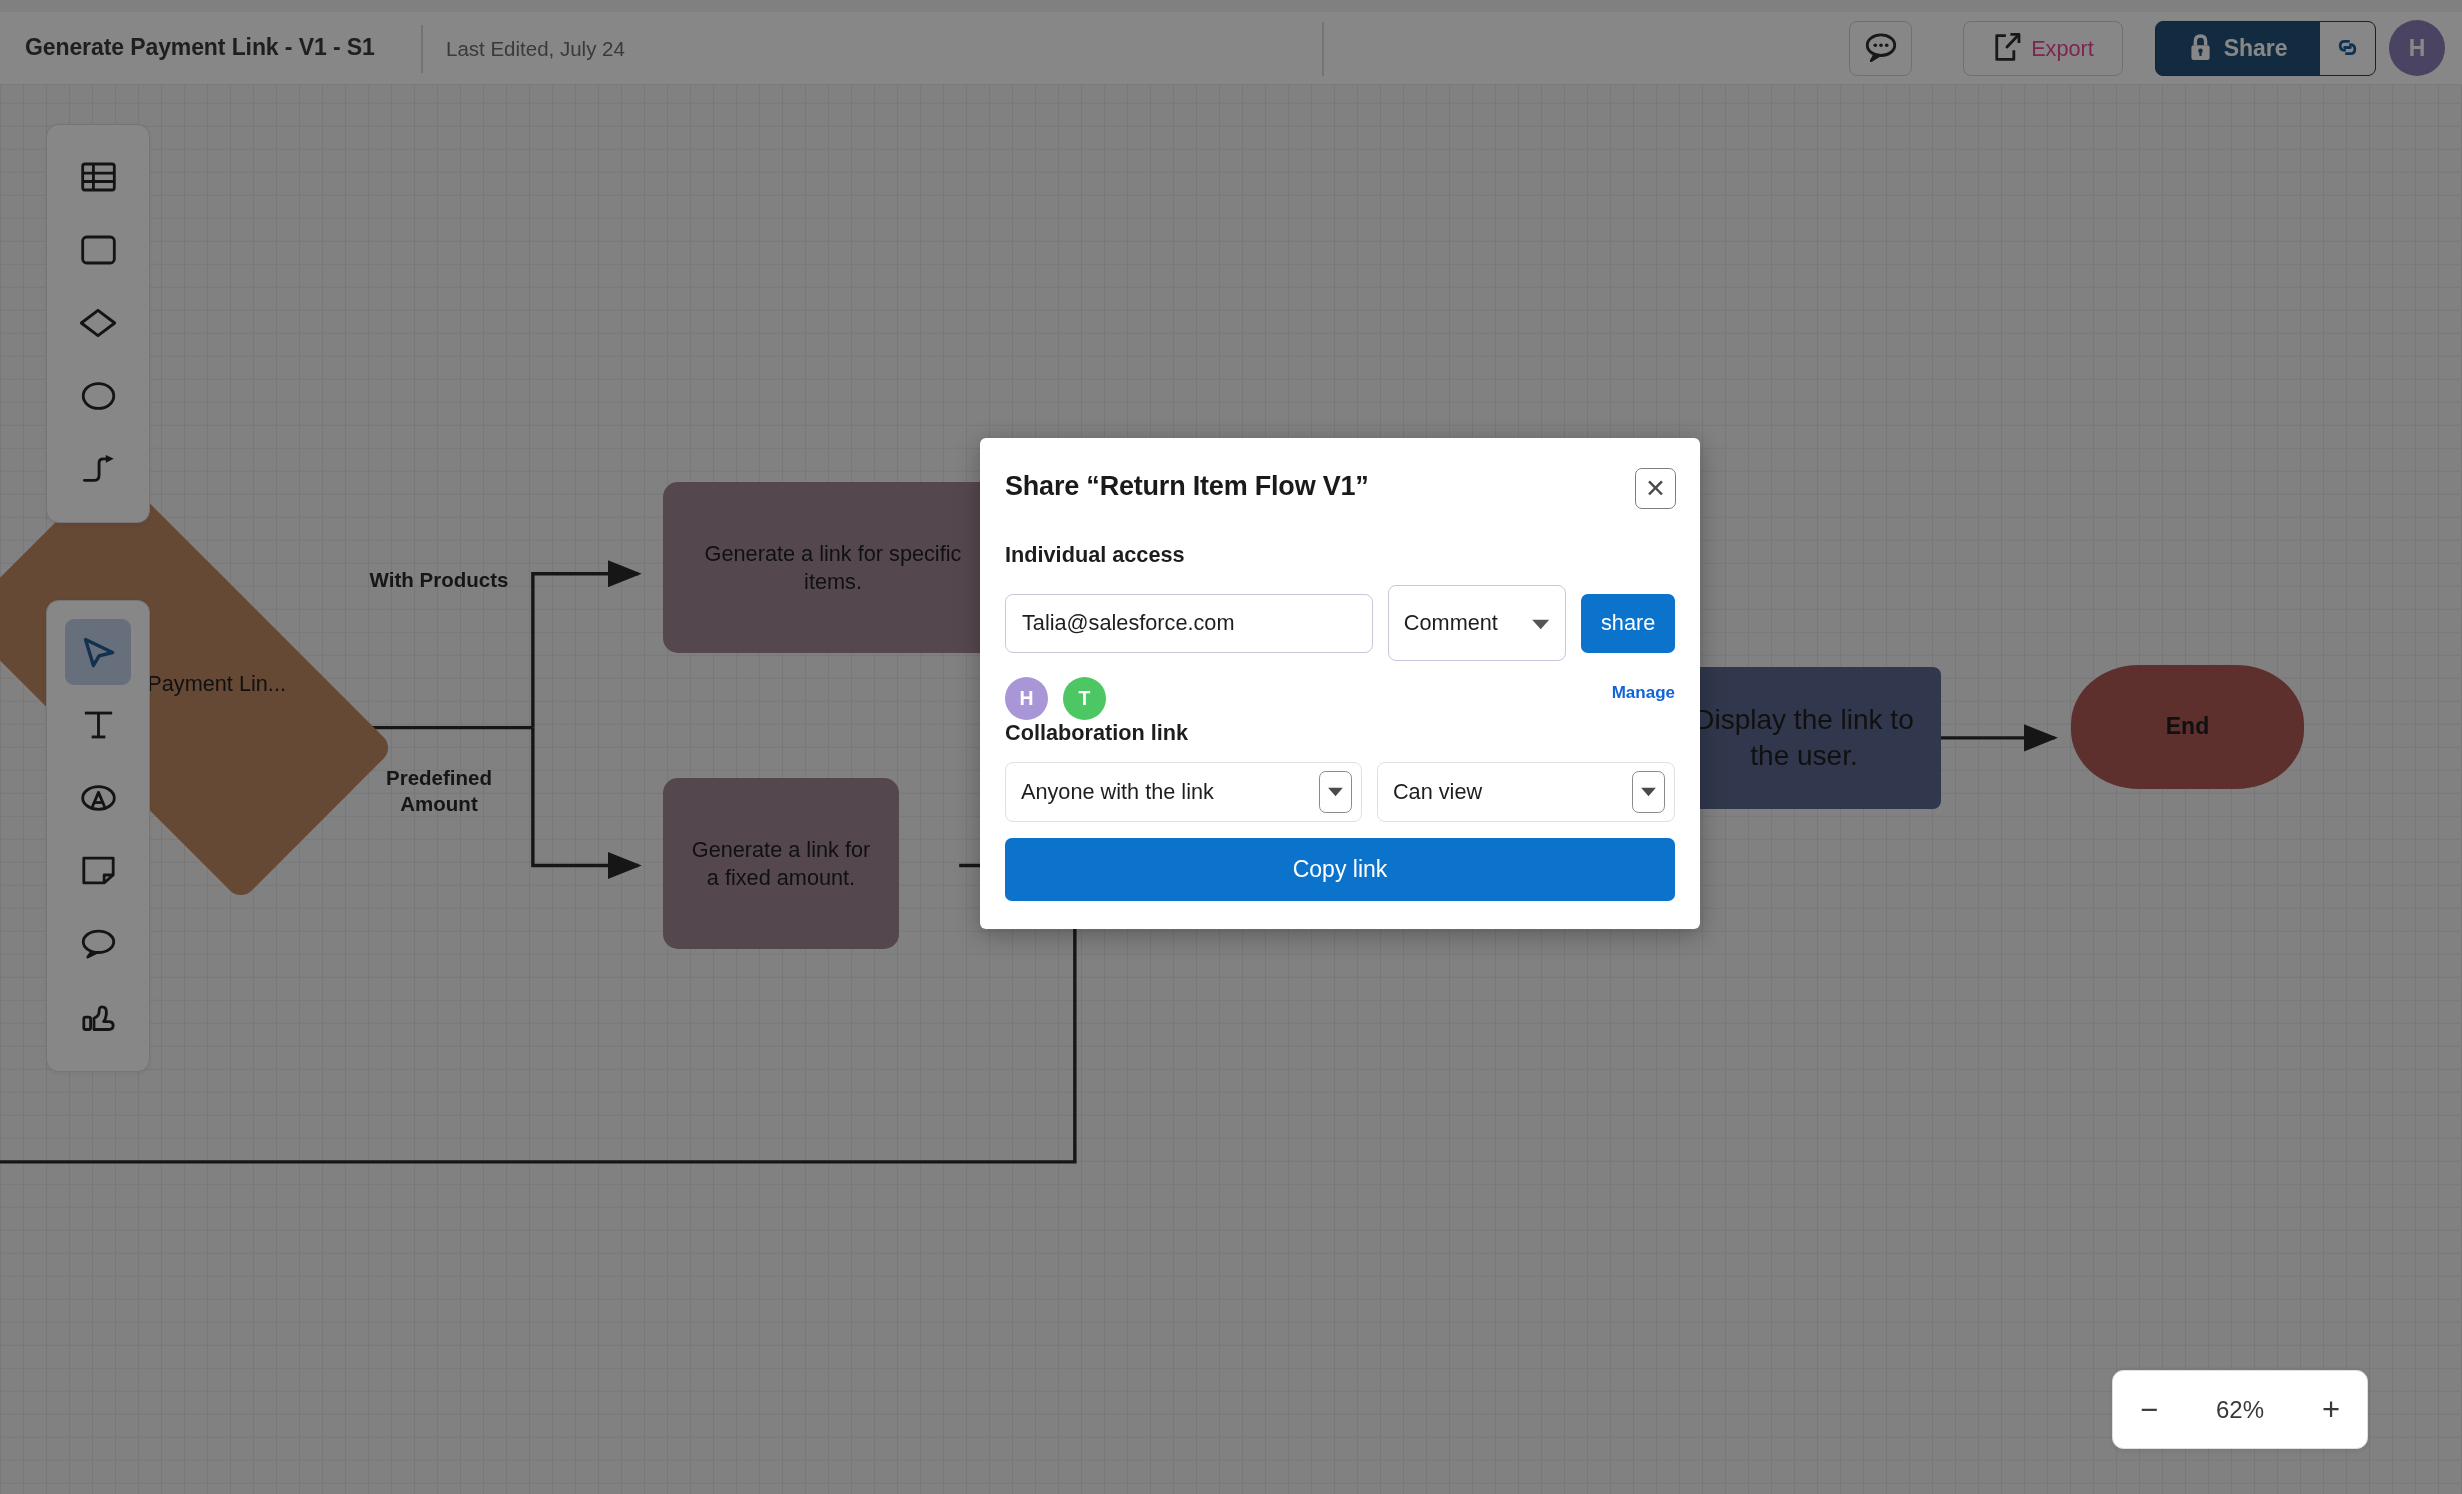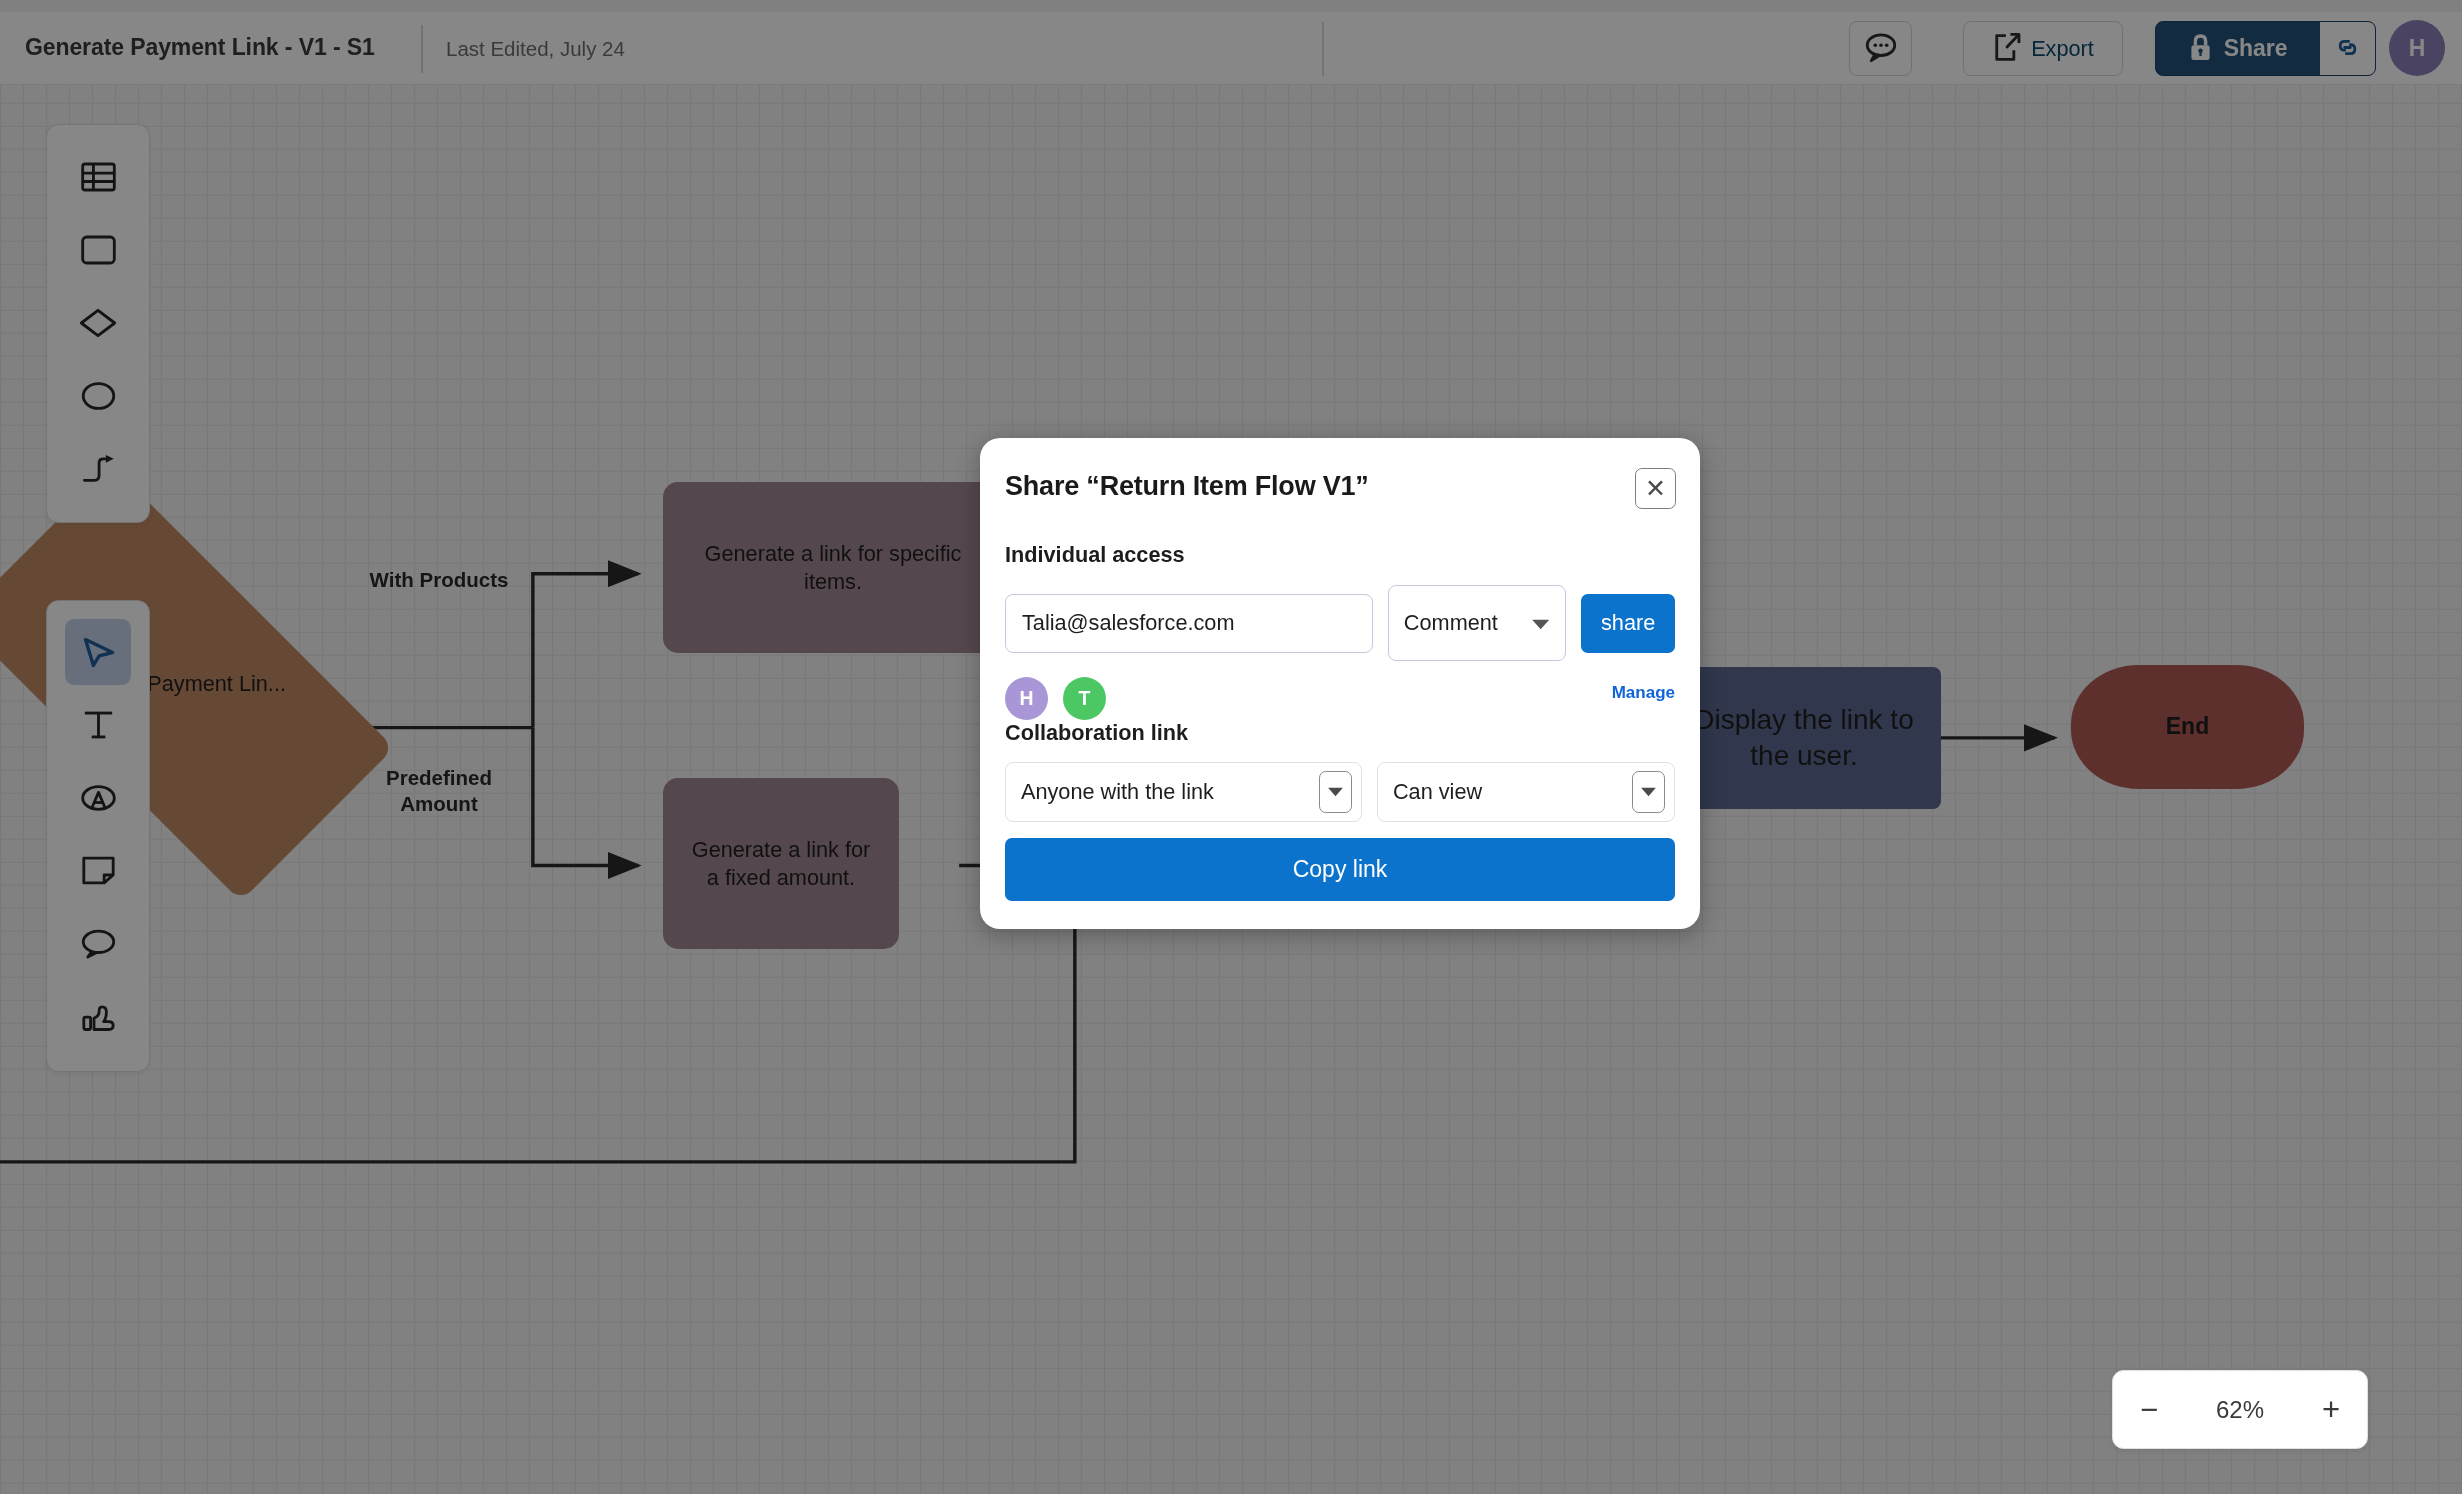--- a/index.html
+++ b/index.html
@@ -51,21 +51,21 @@
 
   .hdr-btn {
     position: absolute; top: 9px; height: 55px;
     border: 1.1px solid #d3d3d3; border-radius: 8px;
     background: #ffffff;
     display: flex; align-items: center; justify-content: center;
     gap: 9px; cursor: pointer;
   }
   #comment-btn { left: 1849px; width: 63px; }
   #export-btn  { left: 1963px; width: 160px; padding: 0 16px; }
-  #export-label { font-size: 21.7px; color: #0c4a6e; }
+  #export-label { font-size: 21.7px; color: #ec4899; }
 
   #share-group {
     position: absolute; left: 2155px; top: 9px;
     height: 55px; width: 221px;
     border-radius: 8px; overflow: hidden;
     display: flex; align-items: stretch;
     background: #23527c;
     border: 1.1px solid #1d4468;
     cursor: pointer;
   }
@@ -161,21 +161,21 @@
     position: absolute; left: 0; top: 0;
     width: 2462px; height: 1495px;
     background: rgba(0,0,0,0.47);
     z-index: 60;
   }
 
   
   #share-dialog {
     position: absolute; left: 980px; top: 438px;
     width: 720px; height: 491px;
-    background: #ffffff; border-radius: 20px;
+    background: #ffffff; border-radius: 6px;
     box-shadow: 0 5.7px 25px rgba(0,0,0,0.28);
     z-index: 80;
     padding: 33px 25px 0 25px;
   }
   #dialog-title {
     font-size: 27px; font-weight: 700; color: #1a1a1a;
     letter-spacing: -0.2px;
   }
   #dialog-close {
     position: absolute; right: 24px; top: 30px;

